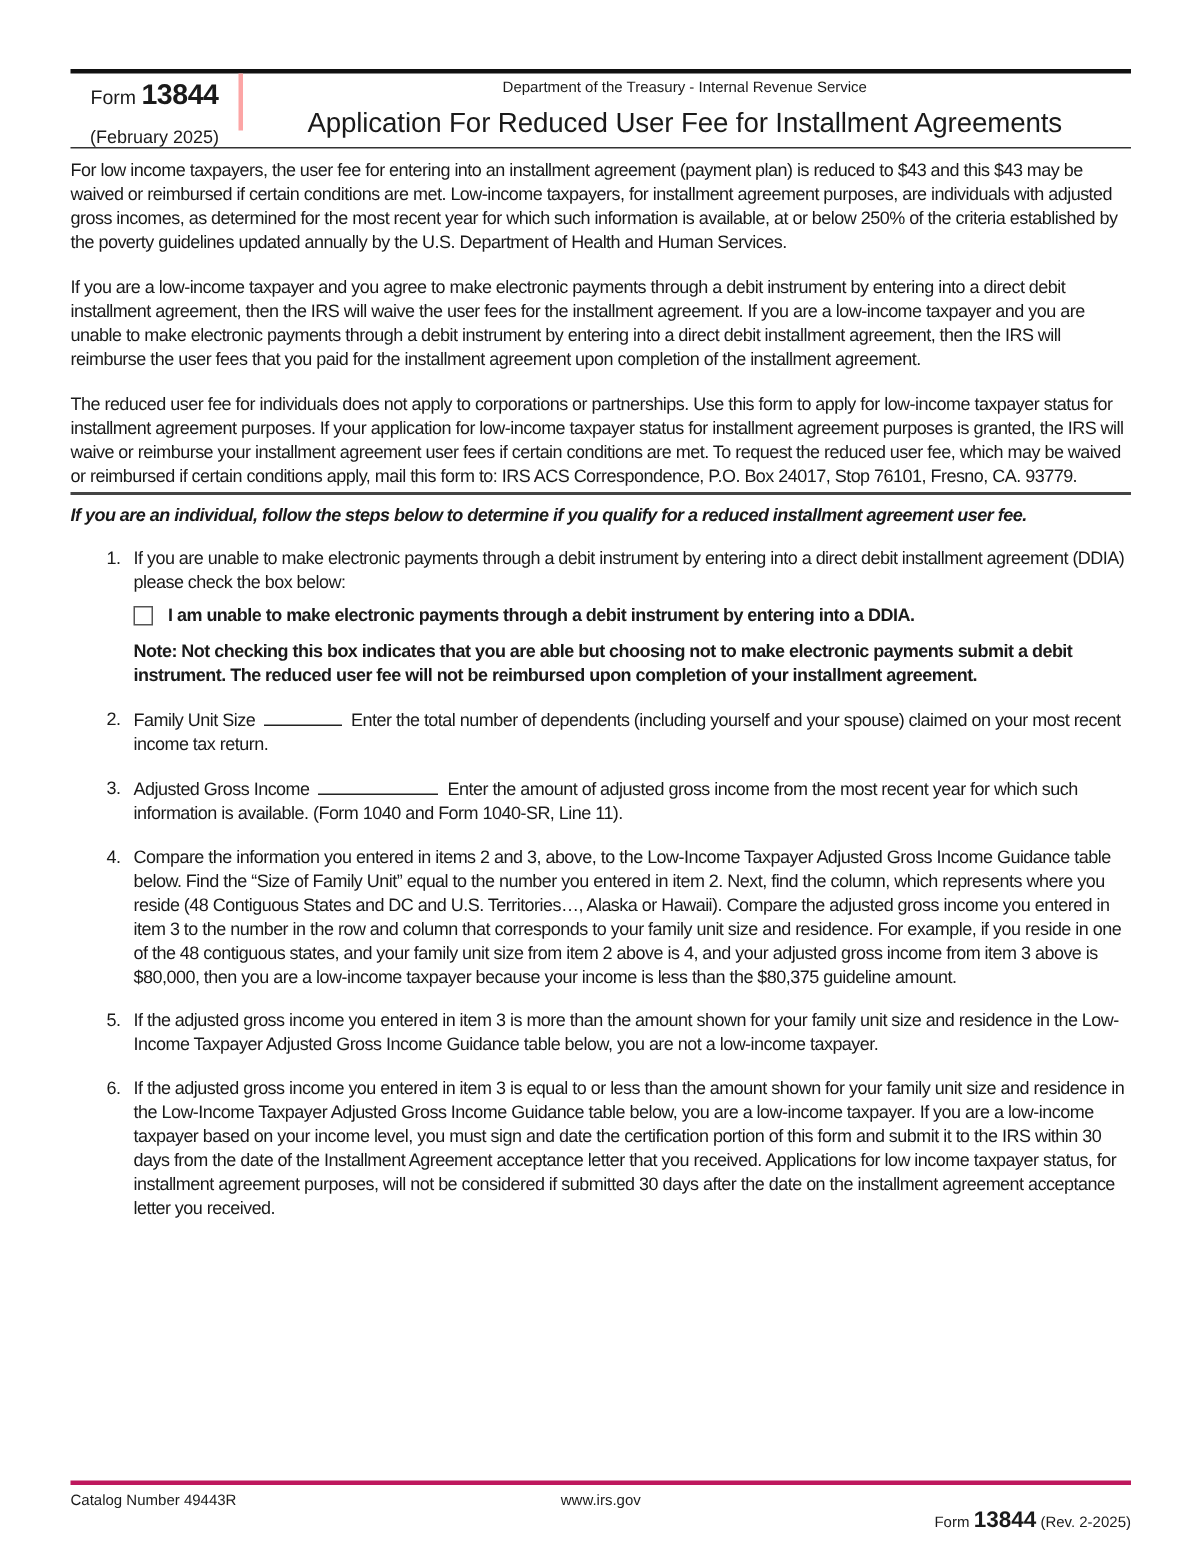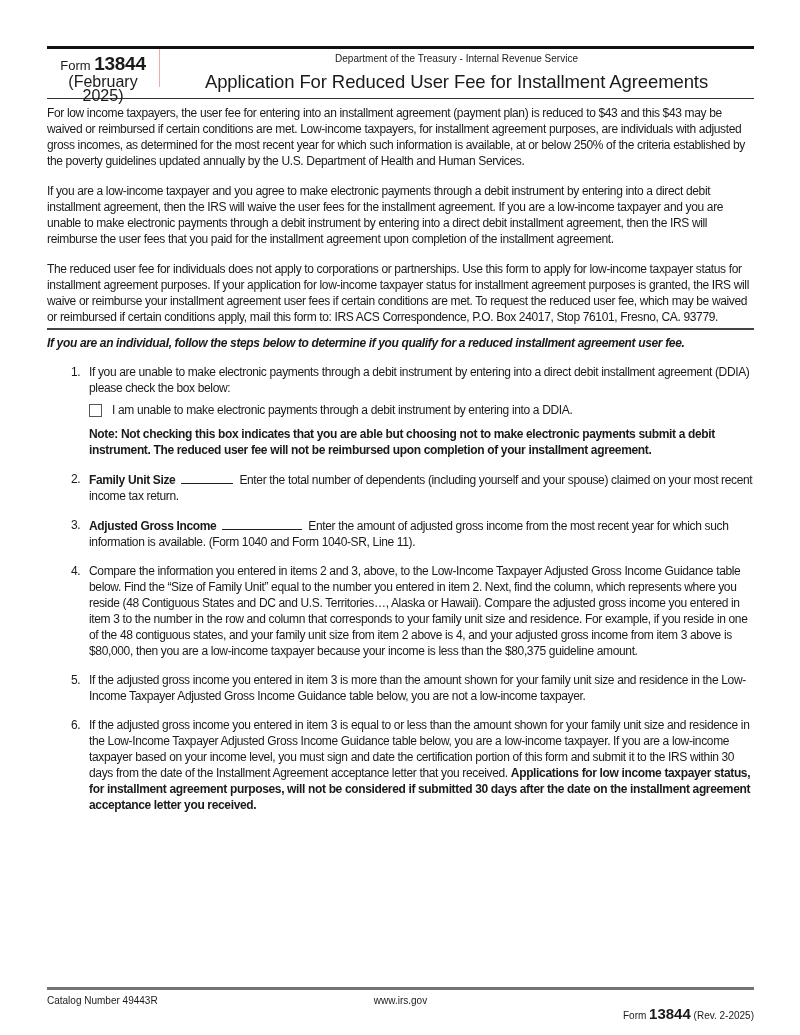--- a/index.html
+++ b/index.html
@@ -3,44 +3,44 @@
 <meta charset="utf-8">
 <style>
   html, body { margin: 0; padding: 0; background: #ffffff; }
   body { width: 800px; height: 1035px; position: relative; overflow: hidden;
          font-family: "Liberation Sans", sans-serif; color: #1a1a1a; }
   .page { position: absolute; left: 47px; top: 0; width: 707px; }
 
   .hdr { position: absolute; left: 0; top: 46px; width: 707px; height: 53px;
          border-top: 3px solid #111; border-bottom: 1px solid #333; box-sizing: border-box; }
   .hdr-left { position: absolute; left: 0; top: 0; width: 112px; height: 38px;
-              border-right: 1px solid #fca5a5; text-align: center; }
+              border-right: 3px solid #fca5a5; text-align: center; }
   .form-line { margin-top: 6px; font-size: 13px; line-height: 18px; }
   .form-line .num { font-size: 19px; font-weight: bold; letter-spacing: -0.3px; }
-  .form-date { font-size: 16px; line-height: 14px; }
+  .form-date { font-size: 12px; line-height: 14px; margin-top: 10px; }
   .hdr-right { position: absolute; left: 112px; top: 0; right: 0; height: 35px; text-align: center; }
   .agency { font-size: 10px; margin-top: 4px; line-height: 12px; }
   .title { font-size: 18.5px; font-weight: normal; margin-top: 6px; letter-spacing: -0.1px; }
 
   .body { position: absolute; left: 0; top: 105px; width: 707px; font-size: 12px;
           line-height: 16px; letter-spacing: -0.35px; }
   .para { margin: 0 0 14px 0; }
   .rule { border-top: 2px solid #444; margin: 3px 0 5px 0; }
   .intro { font-weight: bold; font-style: italic; margin: 0 0 13px 0; }
 
   .steps { margin: 0; padding: 0; list-style: none; }
   .step { position: relative; padding-left: 42px; margin-bottom: 13px; }
   .step .n { position: absolute; left: 24px; top: 0; }
-  .b { font-weight: bold; }
-  .chk-row { display: flex; align-items: center; margin: 6px 0 8px 0; }
+  .b { font-weight: normal; }
+  .chk-row { display: flex; align-items: center; margin: 6px 0 8px 0; font-weight: bold; }
   .chk { width: 11px; height: 11px; border: 1px solid #555; margin-right: 10px; flex: none; }
   .blank { display: inline-block; border-bottom: 1px solid #222; height: 12px; vertical-align: baseline; margin: 0 3px; }
   .note { font-weight: bold; margin-top: 4px; }
 
-  .ftr { position: absolute; left: 0; top: 987px; width: 707px; border-top: 3px solid #737373;
+  .ftr { position: absolute; left: 0; top: 987px; width: 707px; border-top: 3px solid #be185d;
          font-size: 10px; height: 24px; }
   .ftr .l { position: absolute; left: 0; top: 5px; }
   .ftr .c { position: absolute; left: 0; right: 0; top: 5px; text-align: center; }
   .ftr .r { position: absolute; right: 0; top: 15px; font-size: 10px; }
   .ftr .r .num { font-size: 15px; font-weight: bold; }
 </style>
 </head>
 <body>
 
 <div class="page">

